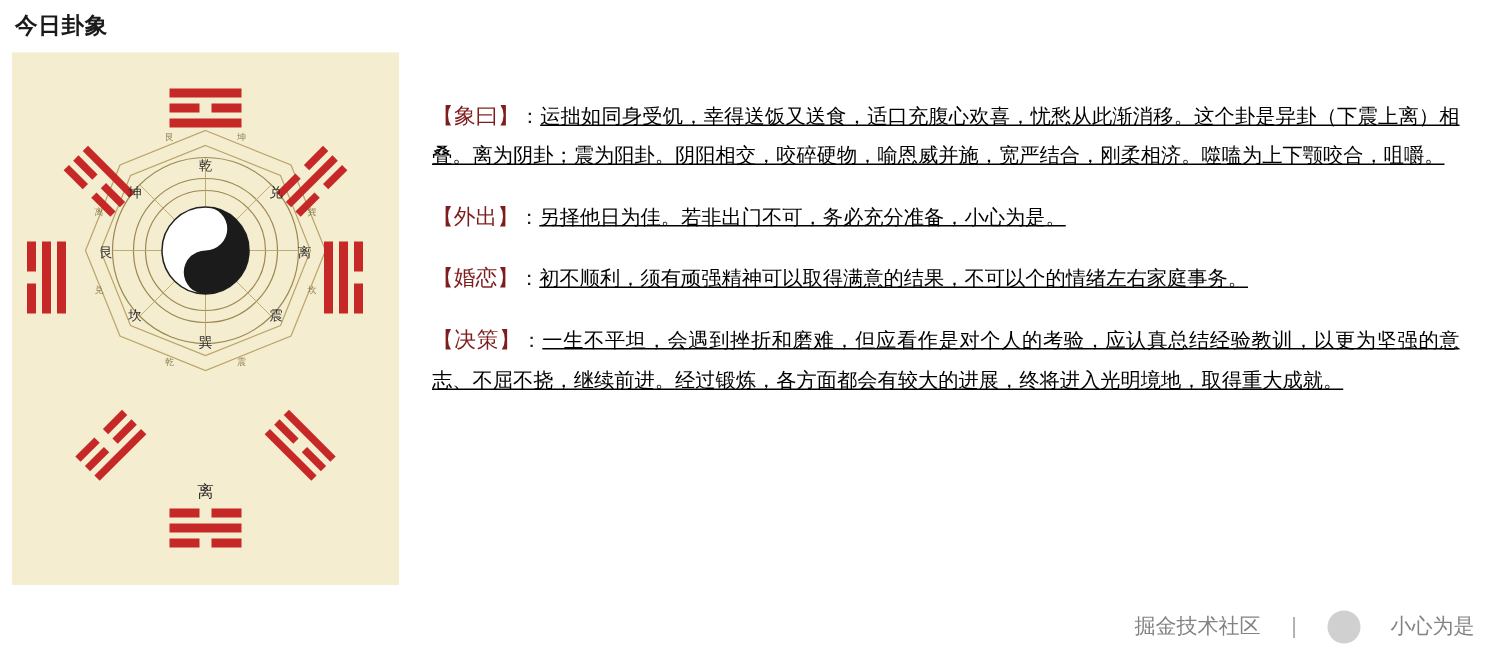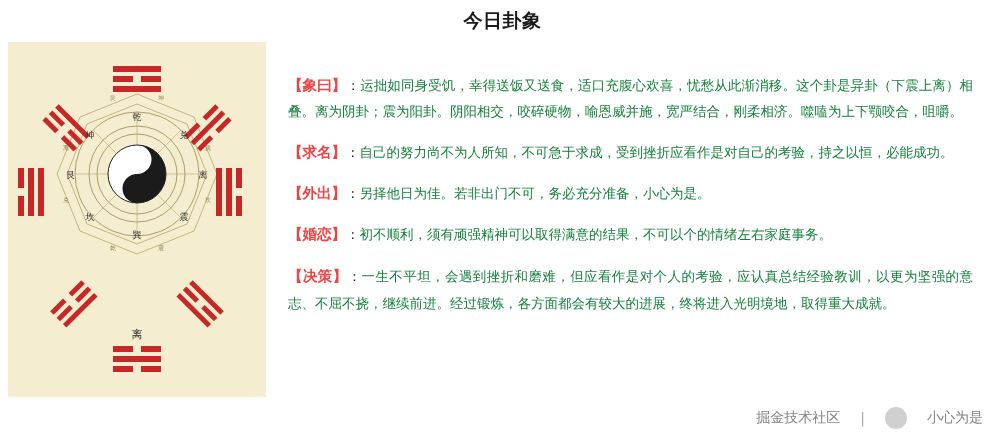--- a/index.html
+++ b/index.html
@@ -9,26 +9,25 @@
     background: #ffffff;
   }
   body {
     width: 995px;
     height: 435px;
     font-family: "DejaVu Sans", "Liberation Sans", sans-serif;
     position: relative;
     overflow: hidden;
   }
   .page-title {
-    font-size: 19px;
+    font-size: 15px;
     font-weight: bold;
     color: #1a1a1a;
     padding: 8px 0 6px 10px;
     letter-spacing: 0.5px;
-    text-align: center;
   }
   .content-wrap {
     display: flex;
     align-items: flex-start;
     padding: 0 8px 0 8px;
   }
   .bagua-panel {
     width: 258px;
     height: 355px;
     background: #f5edcf;
@@ -42,29 +41,30 @@
     padding: 18px 14px 0 22px;
   }
   .entry {
     margin-bottom: 13px;
     line-height: 1.92;
     font-size: 13.5px;
     color: #1c1c1c;
     text-align: justify;
   }
   .entry-label {
-    color: #ef4444;
-    font-weight: bold;
+    color: #7f1d1d;
+    font-weight: normal;
     font-size: 14.5px;
   }
   .entry-colon {
     color: #1c1c1c;
   }
   .entry-body {
-    color: #15803d;
+    color: #000000;
+    text-decoration: underline;
   }
   .watermark {
     position: absolute;
     right: 12px;
     bottom: 6px;
     display: flex;
     align-items: center;
     gap: 20px;
     color: #6d6d6d;
     font-size: 14px;
@@ -202,23 +202,20 @@
           <text x="58" y="108">离</text>
       </g>
     </svg>
   </div>
 
   <div class="text-panel">
     <p class="entry">
       <span class="entry-label">【象曰】</span><span class="entry-colon">：</span><span class="entry-body">运拙如同身受饥，幸得送饭又送食，适口充腹心欢喜，忧愁从此渐消移。这个卦是异卦（下震上离）相叠。离为阴卦；震为阳卦。阴阳相交，咬碎硬物，喻恩威并施，宽严结合，刚柔相济。噬嗑为上下颚咬合，咀嚼。</span>
     </p>
     <p class="entry">
-      <span class="entry-label">【求名】</span><span class="entry-colon">：</span><span class="entry-body">自己的努力尚不为人所知，不可急于求成，受到挫折应看作是对自己的考验，持之以恒，必能成功。</span>
-    </p>
-    <p class="entry">
       <span class="entry-label">【外出】</span><span class="entry-colon">：</span><span class="entry-body">另择他日为佳。若非出门不可，务必充分准备，小心为是。</span>
     </p>
     <p class="entry">
       <span class="entry-label">【婚恋】</span><span class="entry-colon">：</span><span class="entry-body">初不顺利，须有顽强精神可以取得满意的结果，不可以个的情绪左右家庭事务。</span>
     </p>
     <p class="entry">
       <span class="entry-label">【决策】</span><span class="entry-colon">：</span><span class="entry-body">一生不平坦，会遇到挫折和磨难，但应看作是对个人的考验，应认真总结经验教训，以更为坚强的意志、不屈不挠，继续前进。经过锻炼，各方面都会有较大的进展，终将进入光明境地，取得重大成就。</span>
     </p>
   </div>
 </div>

